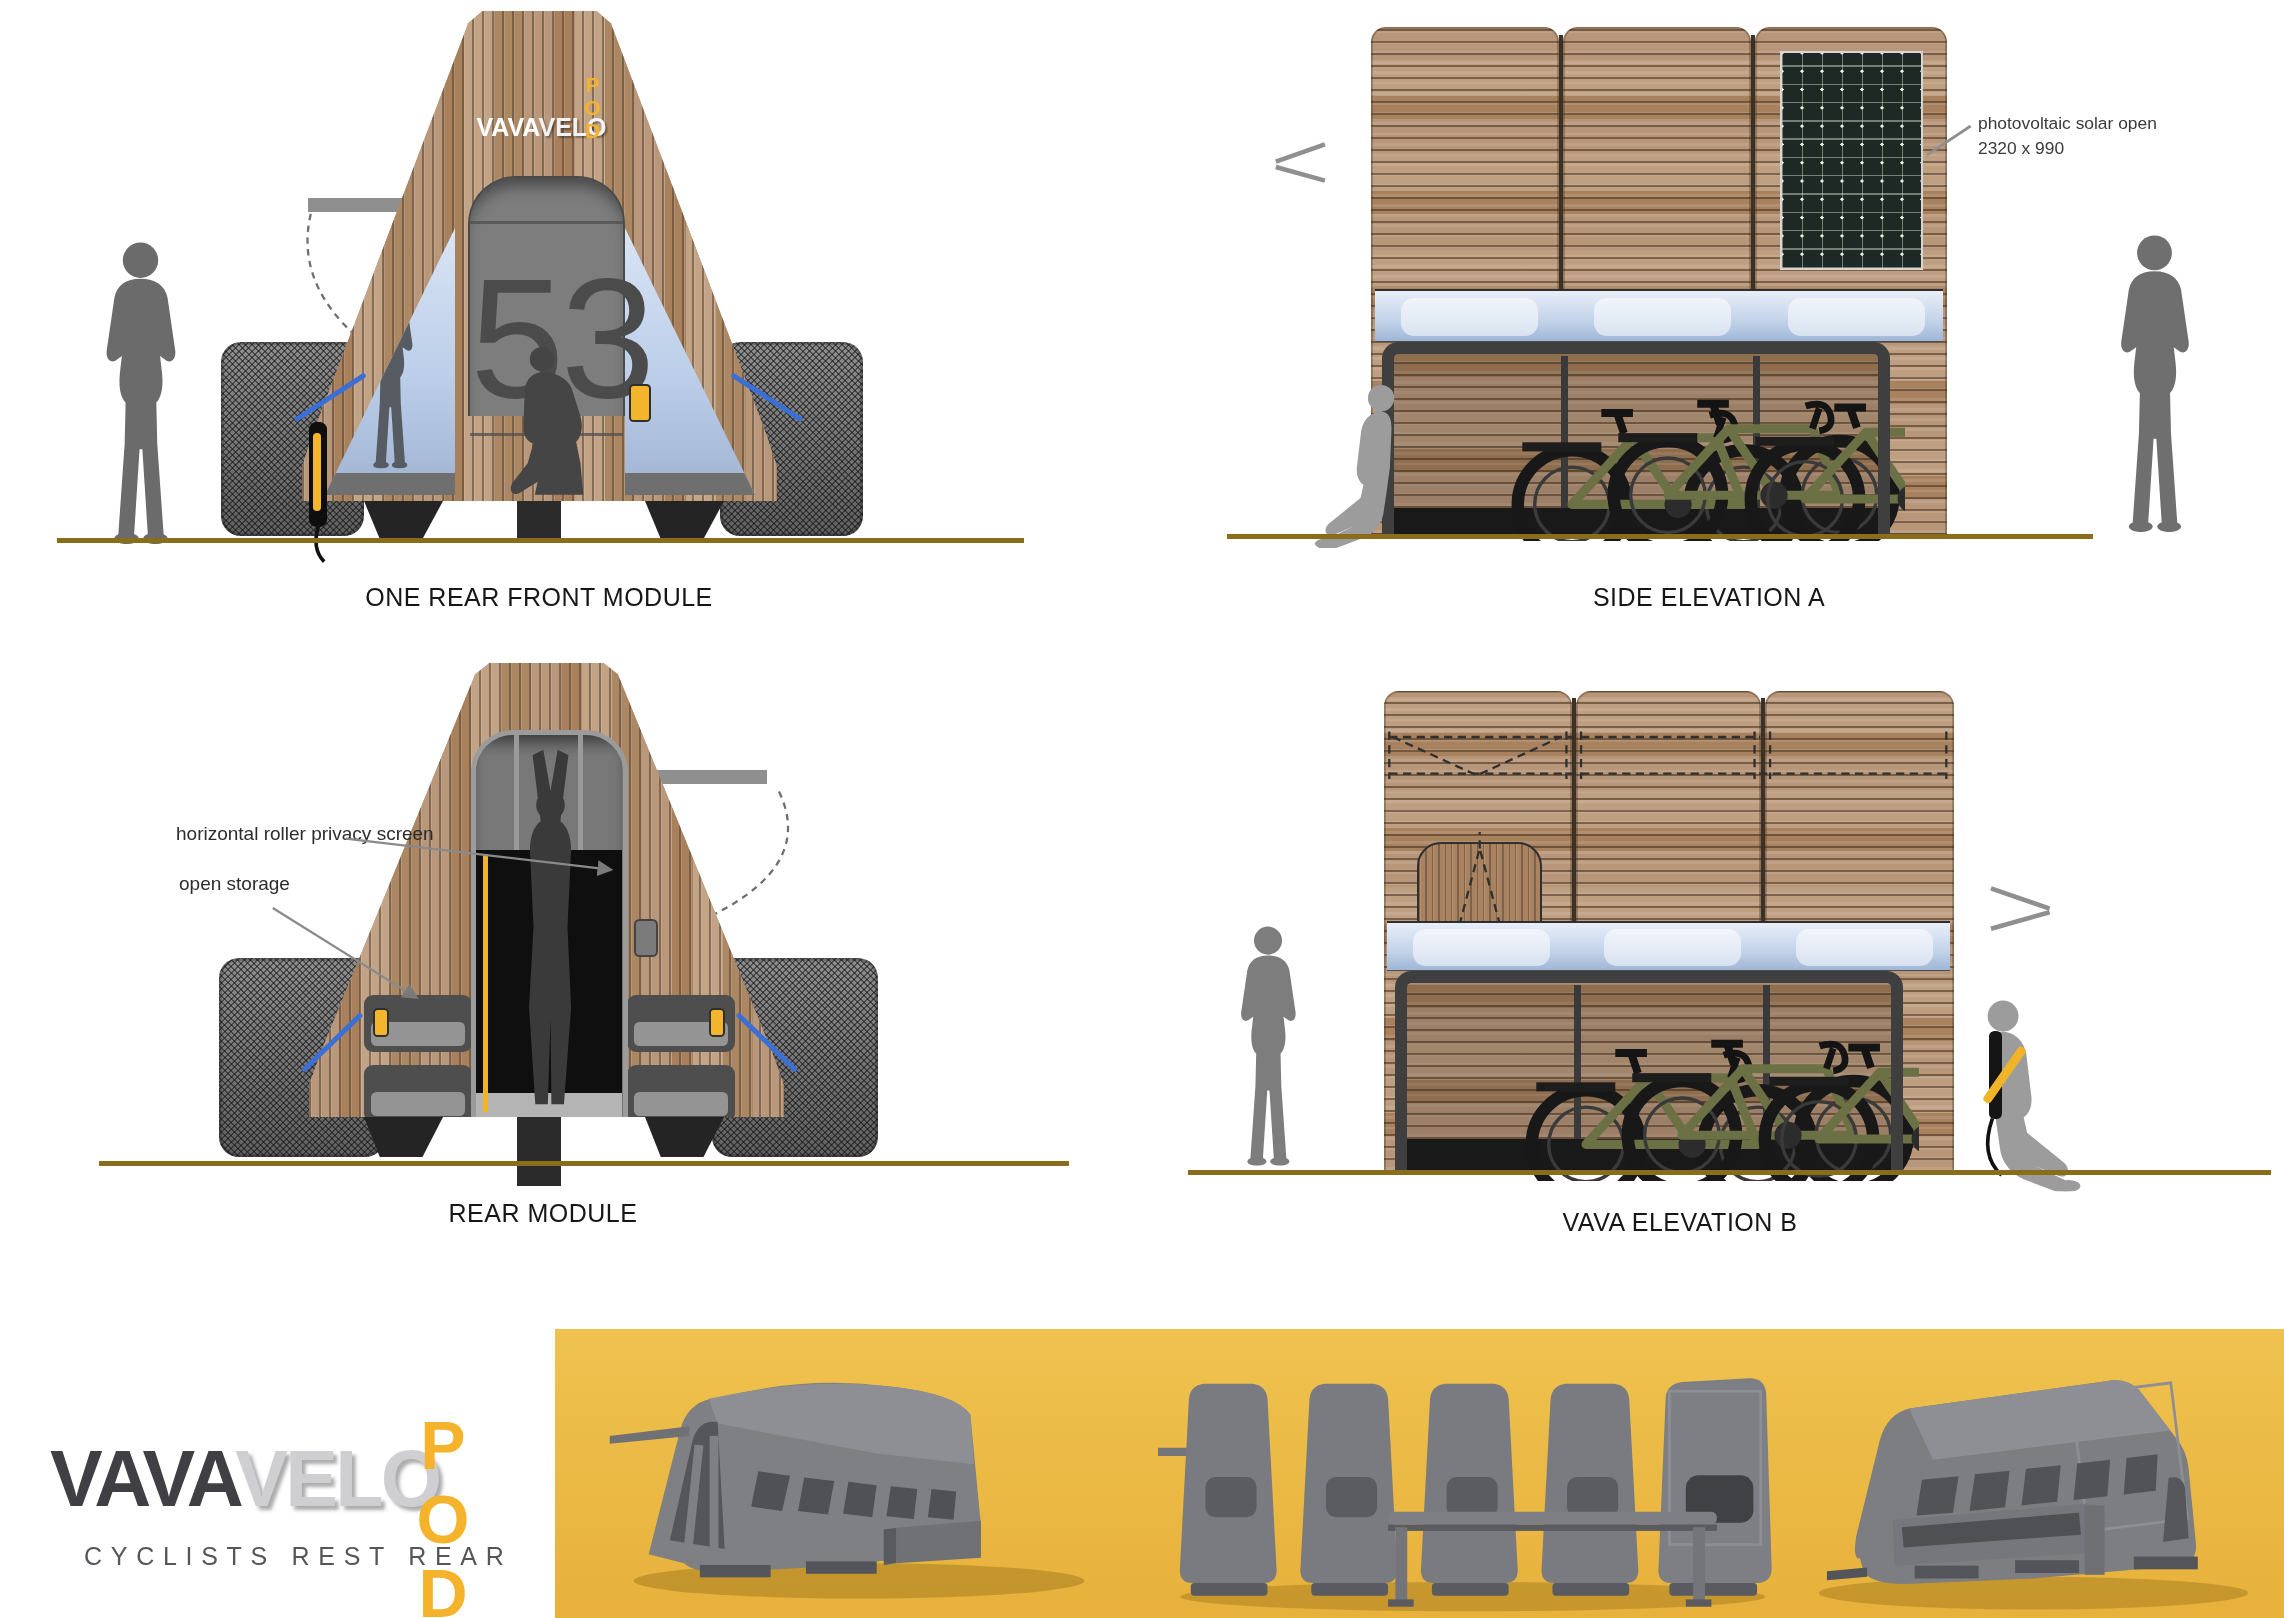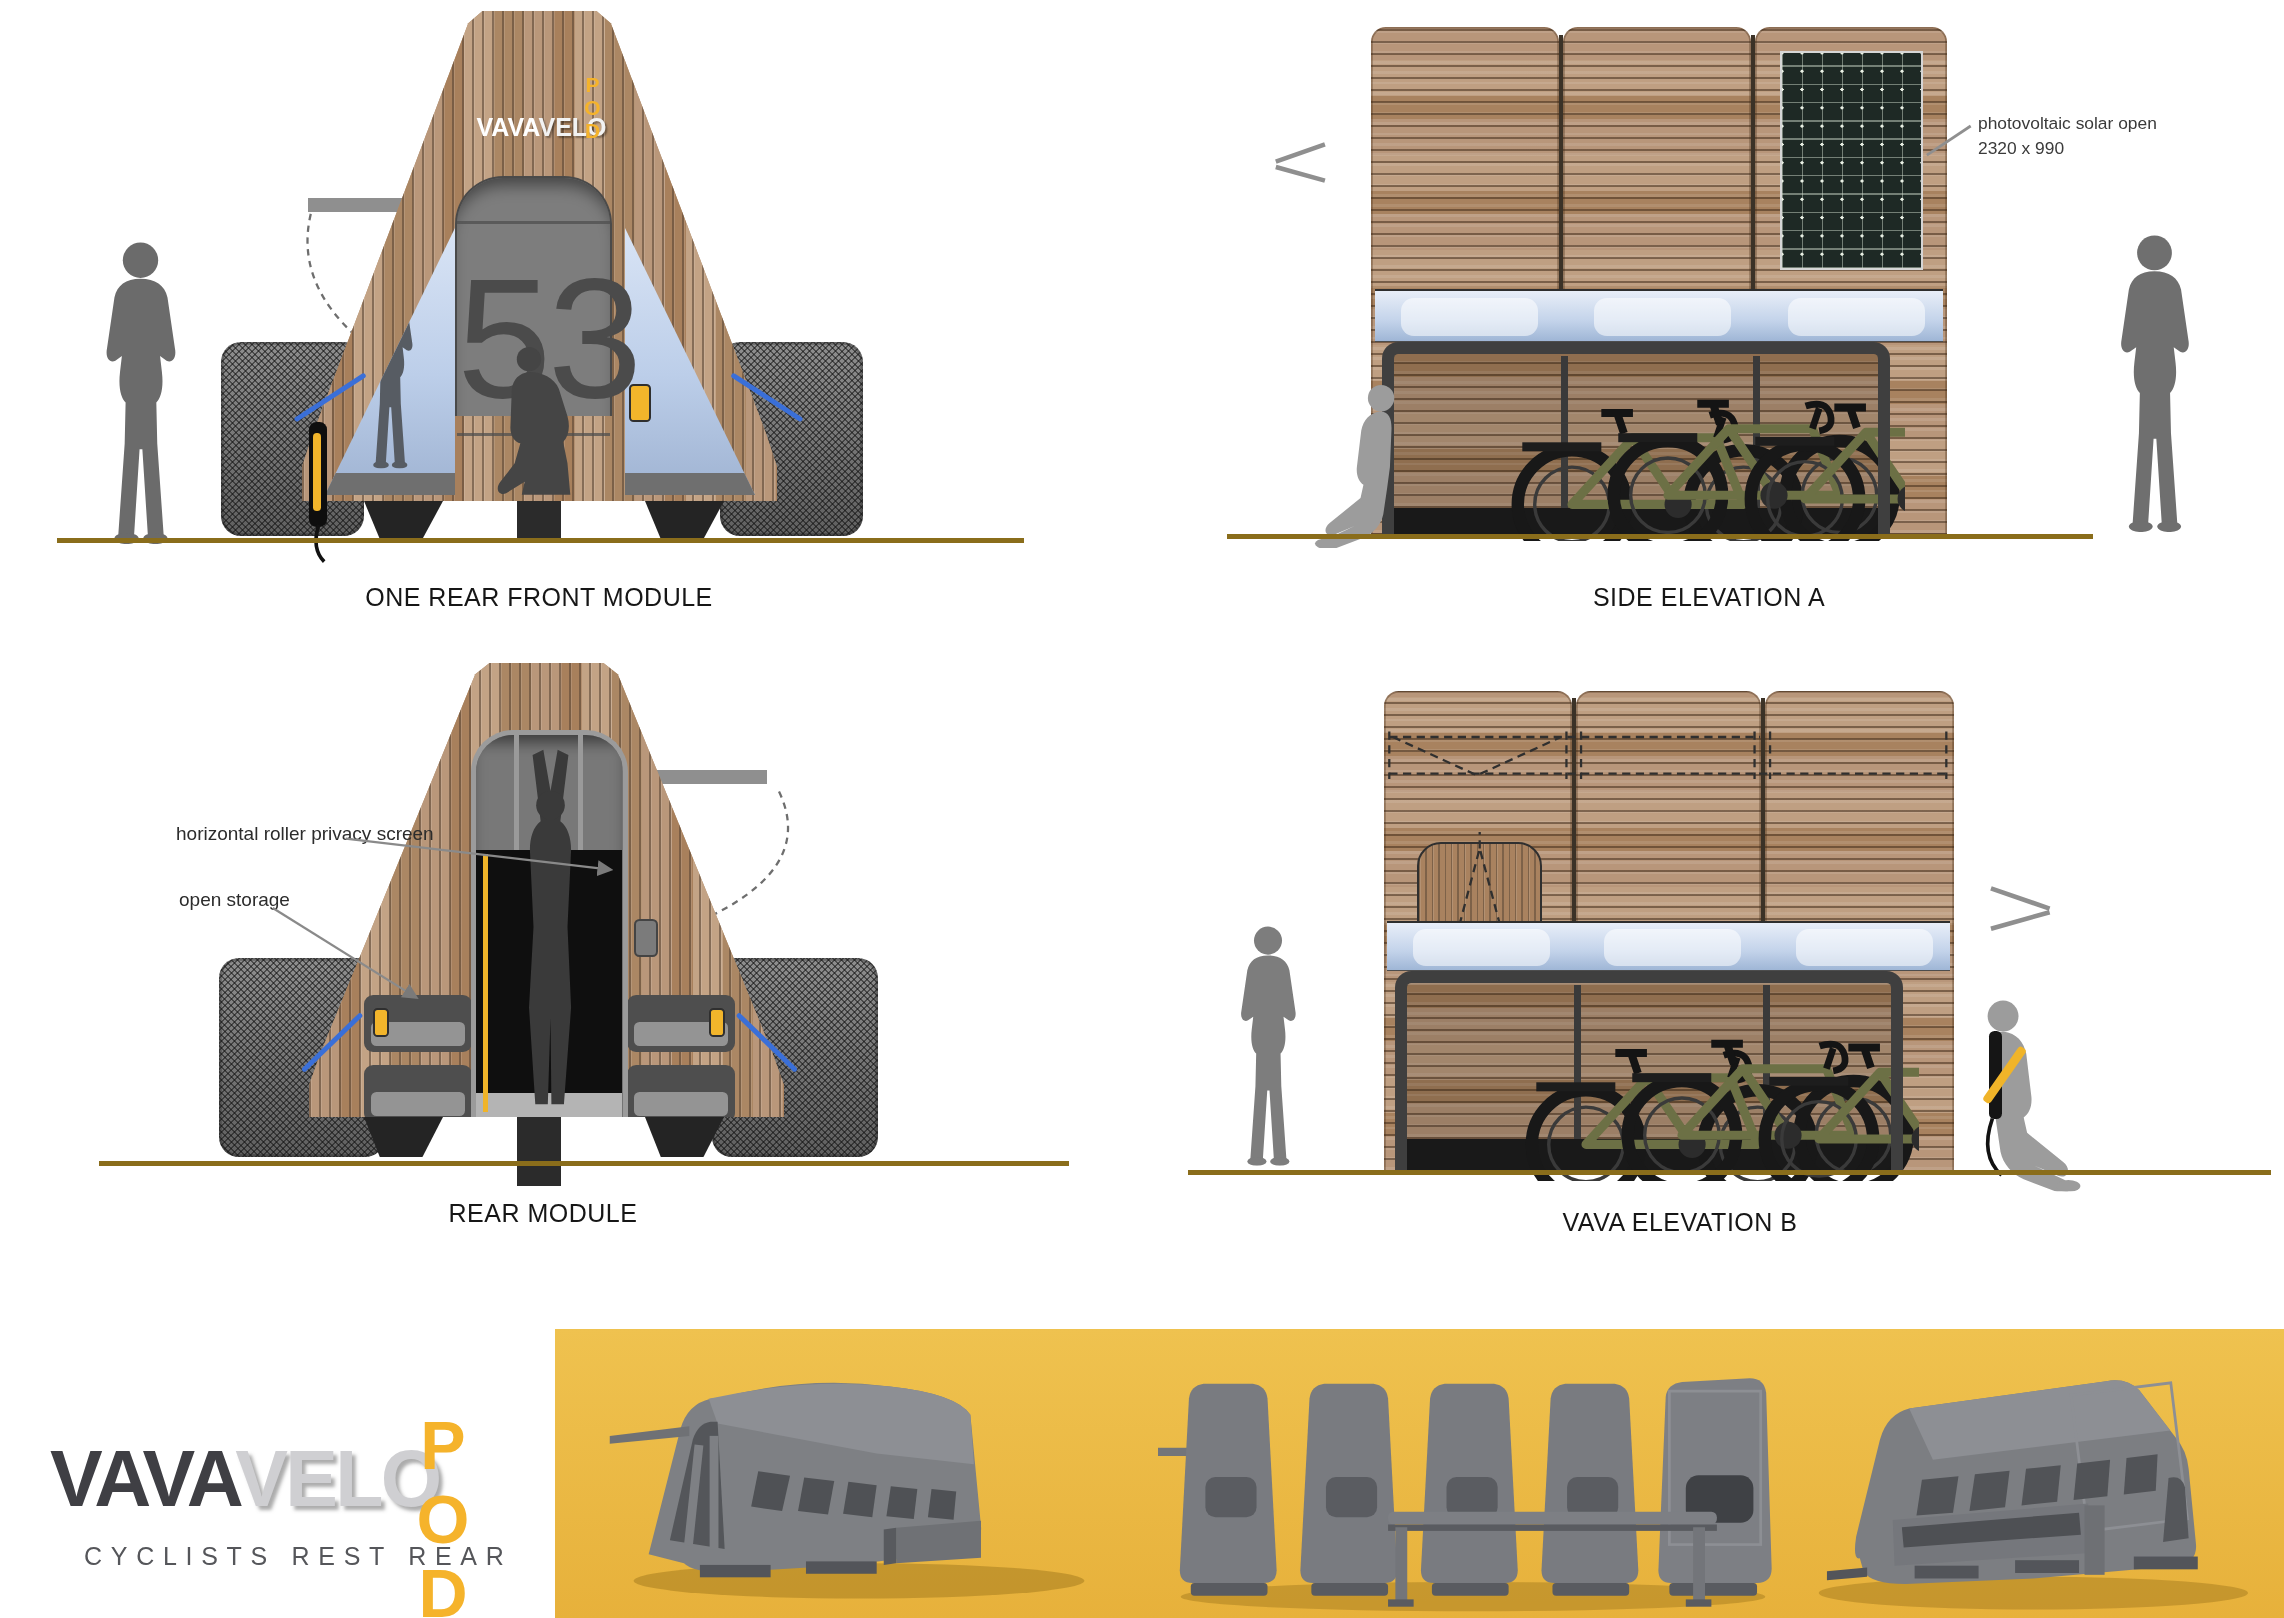--- a/index.html
+++ b/index.html
@@ -202,21 +202,21 @@
 
       <div class="abs winglass" style="left:323px;top:217px;width:130px;height:267px;clip-path:polygon(0 0,100% 100%,0 100%)">
         <div class="floorstrip"></div>
       </div>
 
       <div class="abs podlogo" style="left:148px;top:102px;width:183px;text-align:center">
         <span class="w1">VAVA</span><span class="w2">VELO</span>
       </div>
       <div class="abs vpod" style="left:280px;top:62px;font-size:21px">POD</div>
 
-      <div class="abs pod-door" style="left:153px;top:165px;width:157px;height:240px">
+      <div class="abs pod-door" style="left:166px;top:165px;width:157px;height:240px">
         <div class="doorseam" style="top:43px"></div>
         <div class="podnum" style="top:80px">53</div>
         <div class="doorseam" style="top:255px"></div>
         <svg class="abs" style="left:7.3px;top:164px;fill:#454545" width="137" height="157" viewBox="0 0 150 220">
             <use href="#sym-person-seated-knee"></use>
           </svg>
       </div>
     </div>
 
     <div class="abs handle" style="left:629px;top:384px;width:22px;height:38px"></div>
@@ -330,21 +330,21 @@
           <use href="#sym-person-stretch"></use>
         </svg>
       <div class="abs" style="left:7.3px;top:119px;width:4.6px;height:258px;background:#F0B429"></div>
     </div>
     <div class="abs" style="left:634px;top:279px;width:24px;height:38px;background:#7b7b7b;border:2.7px solid #444;border-radius:5.5px;box-sizing:border-box"></div>
 
     <div class="abs blue" style="left:291px;top:400px;width:82px;transform:rotate(-44deg)"></div>
     <div class="abs blue" style="left:726px;top:400px;width:82px;transform:rotate(44deg)"></div>
 
     <div class="abs ann" style="left:176px;top:183px">horizontal roller privacy screen</div>
-    <div class="abs ann" style="left:179px;top:249px">open storage</div>
+    <div class="abs ann" style="left:179px;top:233px">open storage</div>
     <svg class="abs" style="left:137px;top:164px" width="640" height="228" viewBox="0 0 700 250">
       <path d="M228,38 L518,72" stroke="#8a8a8a" stroke-width="2.5" fill="none" marker-end="url(#arr)"></path>
       <path d="M148,114 L305,212" stroke="#8a8a8a" stroke-width="2.5" fill="none" marker-end="url(#arr)"></path>
     </svg>
 
     <div class="abs ground" style="left:99px;top:521px;width:970px"></div>
     <div class="abs viewlabel" style="left:543px;top:559px">REAR MODULE</div>
   </div>
 
   <div class="abs" style="left:1179px;top:640px;width:1106px;height:640px">

